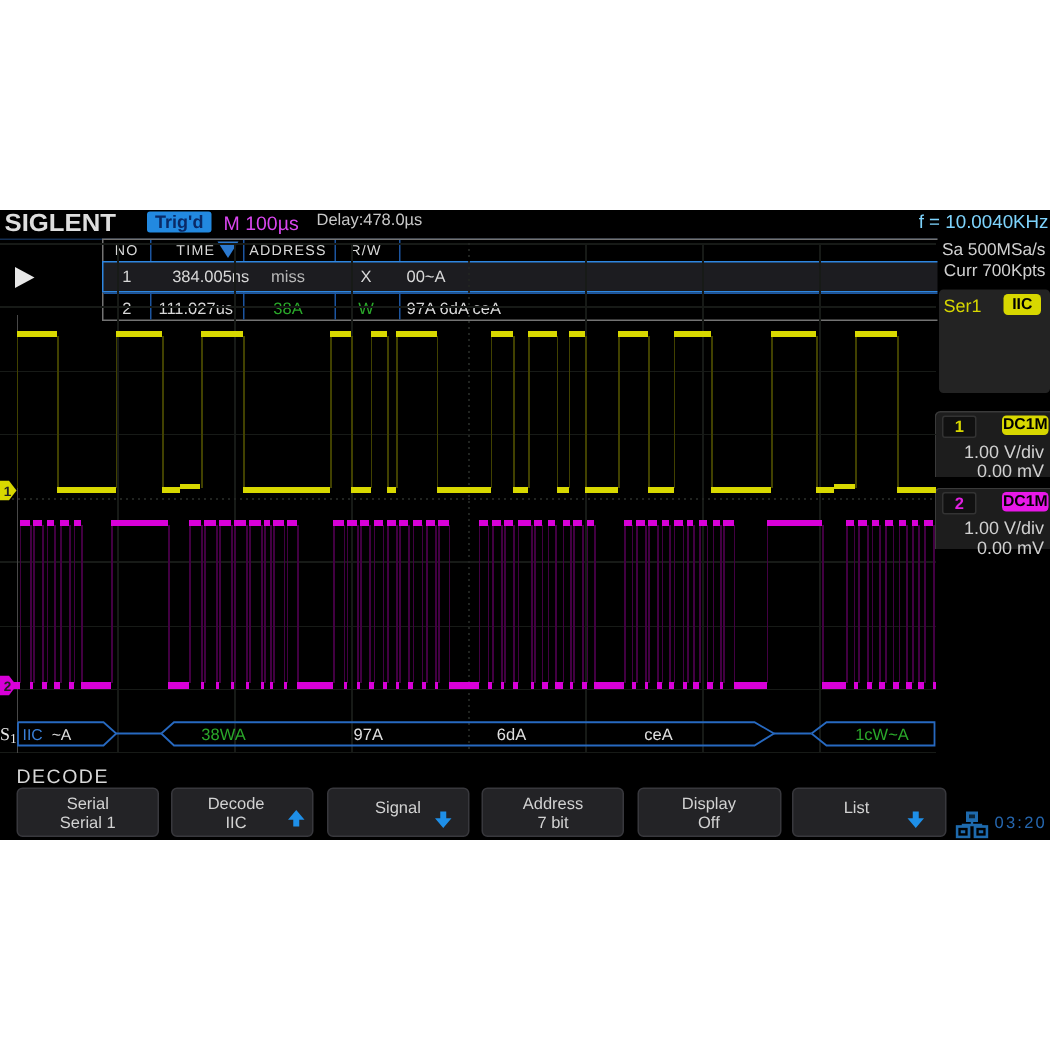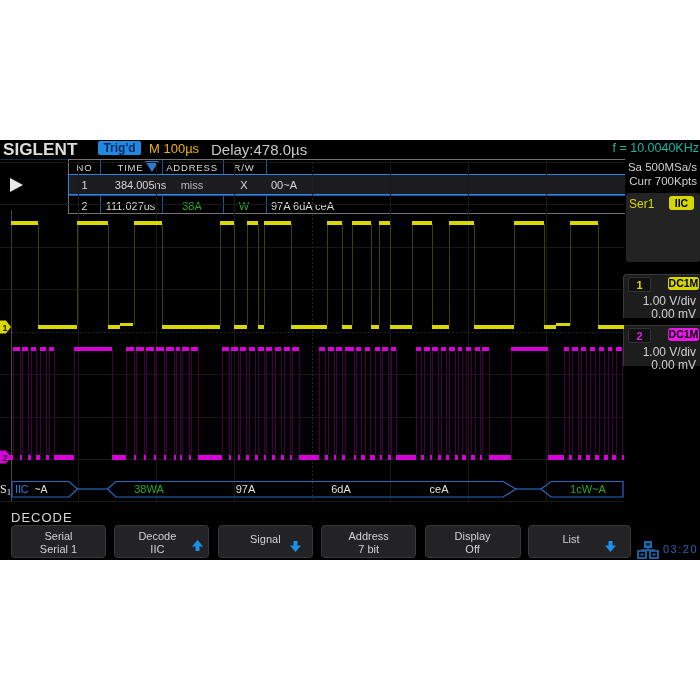--- a/index.html
+++ b/index.html
@@ -2,23 +2,23 @@
 <html><head>
 <meta charset="utf-8">
 <style>
 *{margin:0;padding:0;box-sizing:border-box;}
 html,body{width:700px;height:700px;background:#fff;font-family:"Liberation Sans",sans-serif;}
 #screen{position:absolute;left:0;top:140px;width:700px;height:420px;background:#000;overflow:hidden;}
 .abs{position:absolute;}
 
 #logo{left:3px;top:0px;font-size:16.5px;font-weight:bold;color:#dedede;letter-spacing:0;transform:scaleX(1.04);transform-origin:left;}
 #trigd{left:98px;top:1px;width:43px;height:14px;background:#2289e0;color:#0a2a66;font-size:12px;font-weight:bold;text-align:center;line-height:14px;border-radius:2px;}
-#mtime{left:149px;top:1px;font-size:13px;color:#eab308;}
-#delay{left:211px;top:1px;font-size:15px;color:#c8c8c8;}
-#freq{right:1px;top:1px;font-size:12.5px;color:#14b8a6;}
+#mtime{left:149px;top:1px;font-size:13px;color:#d946ef;}
+#delay{left:211px;top:1px;font-size:11px;color:#c8c8c8;}
+#freq{right:1px;top:1px;font-size:12.5px;color:#7dd3fc;}
 
 #tbl{left:24px;top:19px;width:598px;height:55px;border:1px solid #737373;margin-left:44px;}
 .col{position:absolute;top:0;bottom:0;width:1px;background:#1c55a0;}
 .rowline{position:absolute;left:0;right:0;height:1px;background:#1c55a0;}
 .hdr{position:absolute;top:1px;height:13px;font-size:9.5px;color:#d8d8d8;letter-spacing:0.8px;text-align:center;line-height:13px;}
 .cell{position:absolute;font-size:11px;color:#d8d8d8;line-height:20px;height:20px;text-align:center;}
 #row1hl{position:absolute;left:-1px;right:-1px;top:14px;height:21px;background:#1c1c20;border:1px solid #2e86e0;}
 
 #sidebar{left:625px;top:18px;width:75px;height:402px;background:#000;}
 .sbtxt{position:absolute;right:3px;font-size:11.5px;color:#d0d0d0;white-space:nowrap;}

